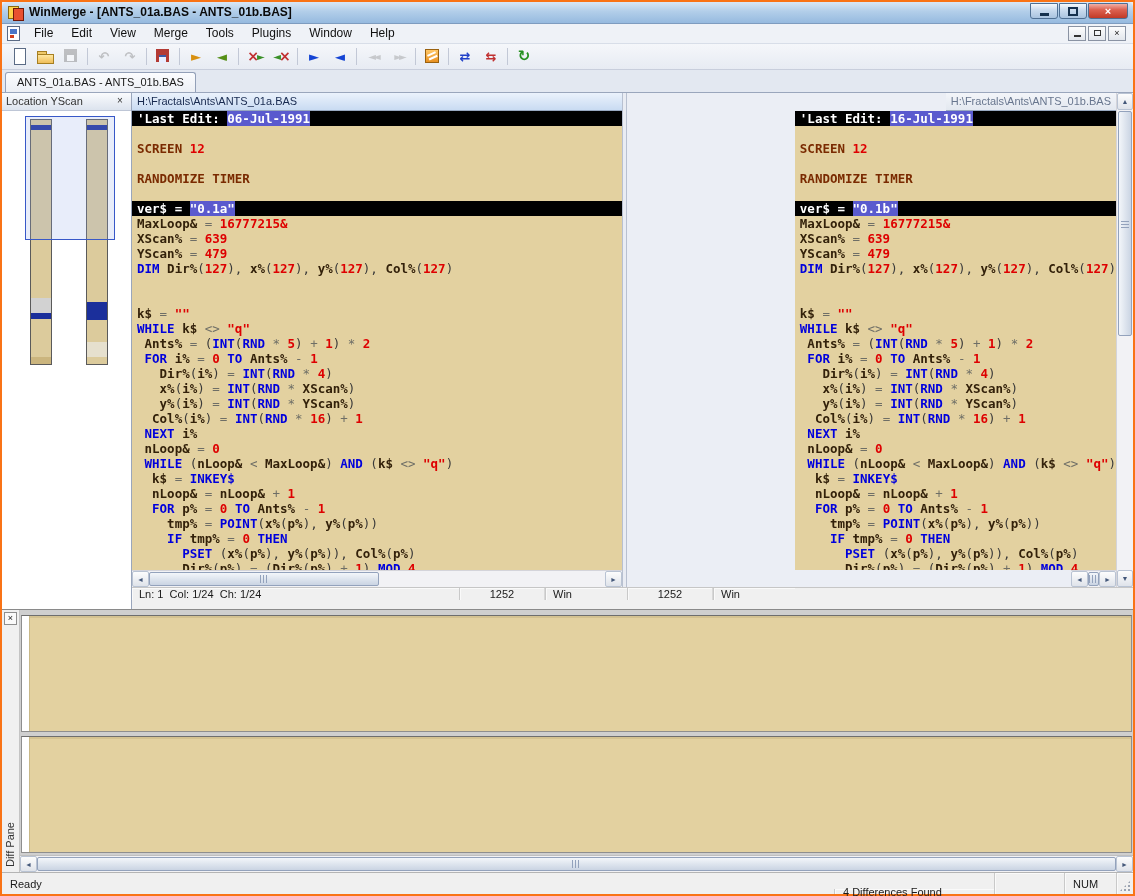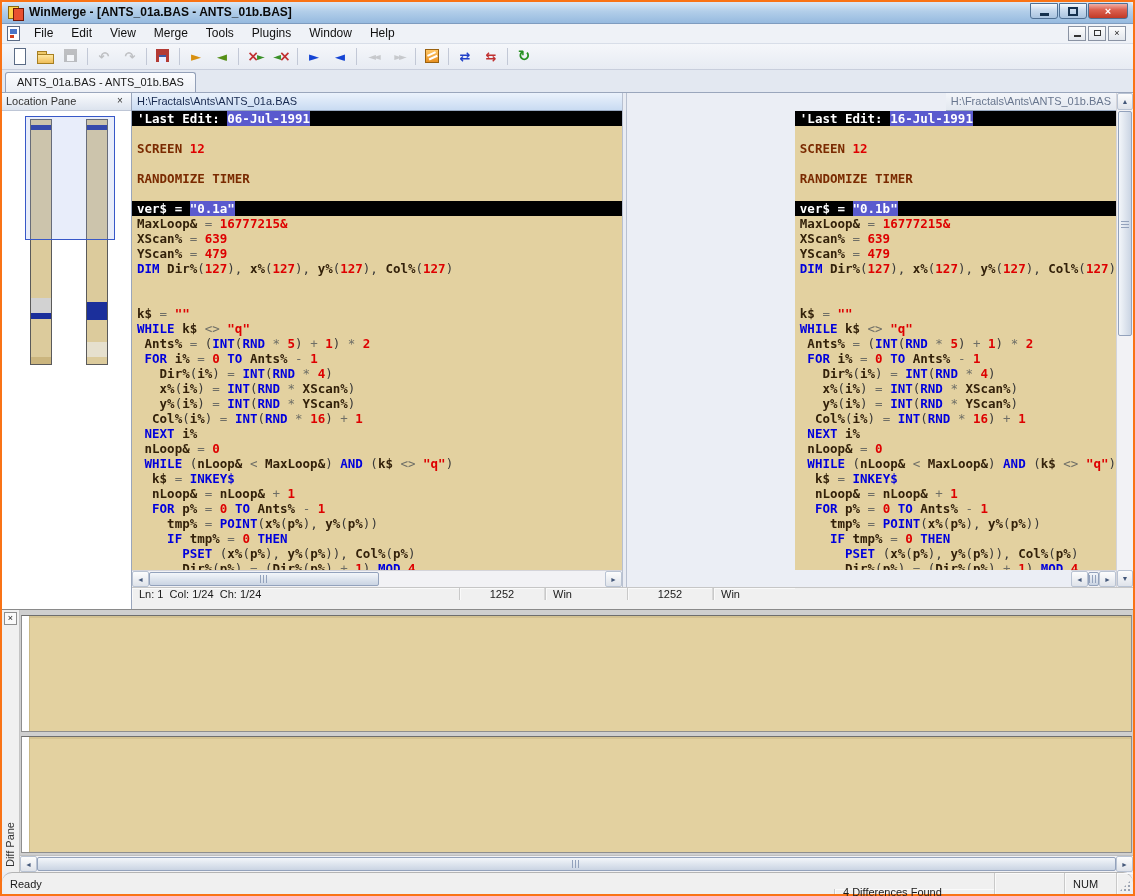--- a/index.html
+++ b/index.html
@@ -123,21 +123,21 @@
   .diff-side{width:18px;background:#F0F0F0;position:relative;border-right:1px solid #C4C4C4;flex:0 0 auto;}
   .diff-close{position:absolute;top:2px;left:2px;width:13px;height:13px;background:#FAFAFA;border:1px solid #8E8E8E;font-size:9px;line-height:11px;text-align:center;color:#222;}
   .diff-label{position:absolute;bottom:5px;left:2px;writing-mode:vertical-rl;transform:rotate(180deg);font-size:11px;color:#333;}
   .diff-main{flex:1;display:flex;flex-direction:column;min-width:0;padding-top:3px;}
   .diff-panel{flex:1;margin:2px 1px;background:#E3D1A0;border:1px solid #8E8E8E;border-top-color:#6E6E6E;display:flex;box-shadow:inset 0 2px 0 rgba(90,70,20,.10);}
   .diff-gutter{width:8px;background:#FFFFFF;border-right:1px solid #C8B888;flex:0 0 auto;}
   .diff-hscroll{height:17px;background:#F2F2F5;border-top:1px solid #BFBFBF;display:flex;align-items:stretch;flex:0 0 auto;}
   .diff-hthumb{flex:1;margin:1px 0;background:linear-gradient(#F3F6FA,#CAD4E3);border:1px solid #93A2BC;border-radius:2px;display:flex;align-items:center;justify-content:center;}
 
   
-  .statusbar{height:22px;background:#F0F0F0;border-top:1px solid #B4B4B4;display:flex;align-items:stretch;font-size:11px;color:#1A1A1A;flex:0 0 auto;border-radius:10px;}
+  .statusbar{height:22px;background:#F0F0F0;border-top:1px solid #B4B4B4;display:flex;align-items:stretch;font-size:11px;color:#1A1A1A;flex:0 0 auto;}
   .sb-msg{flex:1;display:flex;align-items:center;padding:0 8px;}
   .sb-cell{display:flex;align-items:center;padding:0 8px;border-left:1px solid #C9C9C9;box-shadow:inset 1px 1px 0 #FAFAFA;}
   .sb-diffs{width:160px;margin-top:16px;}
   .sb-blank{width:70px;}
   .sb-numlock{width:52px;}
   .sb-grip{width:17px;position:relative;}
   .sb-grip::after{content:"";position:absolute;right:2px;bottom:2px;width:12px;height:12px;
     background:radial-gradient(circle at 2px 2px,#9AA2B0 1.2px,transparent 1.5px);background-size:4px 4px;
     clip-path:polygon(100% 0,100% 100%,0 100%);}
 </style>
@@ -256,21 +256,21 @@
   <div class="tabbar">
     <div class="tab">
       <span>ANTS_01a.BAS - ANTS_01b.BAS</span>
     </div>
   </div>
 
   <div class="main">
 
     <div class="locpane">
       <div class="pane-title">
-        <span>Location Pane</span>
+        <span>Location YScan</span>
         <span class="close-x">×</span>
       </div>
       <div class="loc-content">
           <div class="loc-bar b2">
             <div style="height: 5px; background: rgb(220, 203, 156);"></div>
             <div style="height: 5px; background: rgb(27, 47, 155);"></div>
             <div style="height: 172px; background: rgb(220, 203, 156);"></div>
             <div style="height: 18px; background: rgb(27, 47, 155);"></div>
             <div style="height: 22px; background: rgb(220, 203, 156);"></div>
             <div style="height: 15px; background: rgb(230, 224, 206);"></div>

